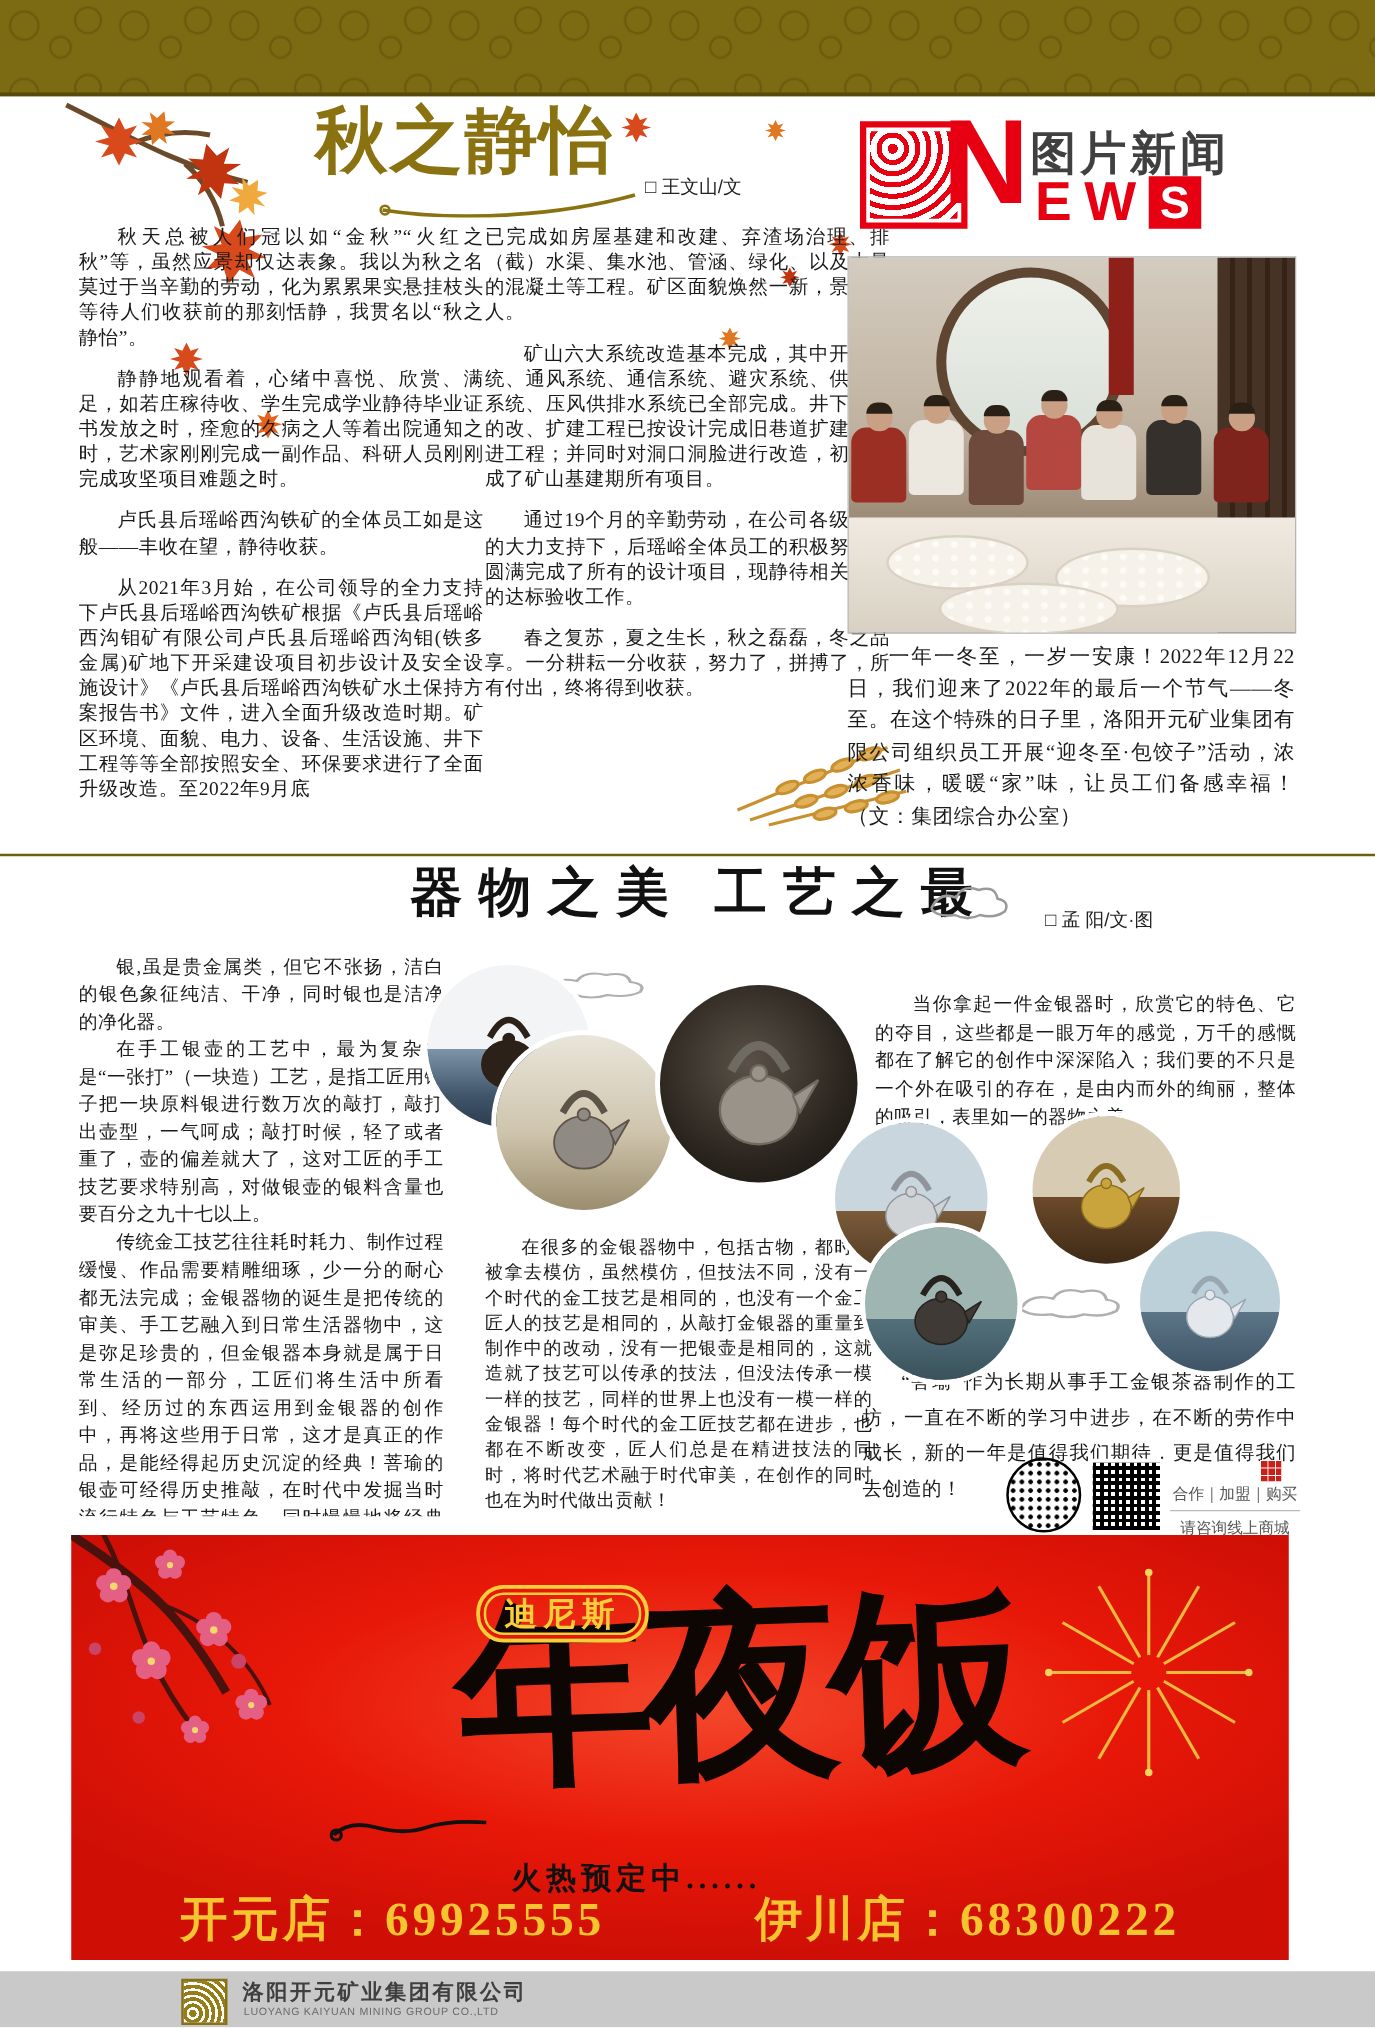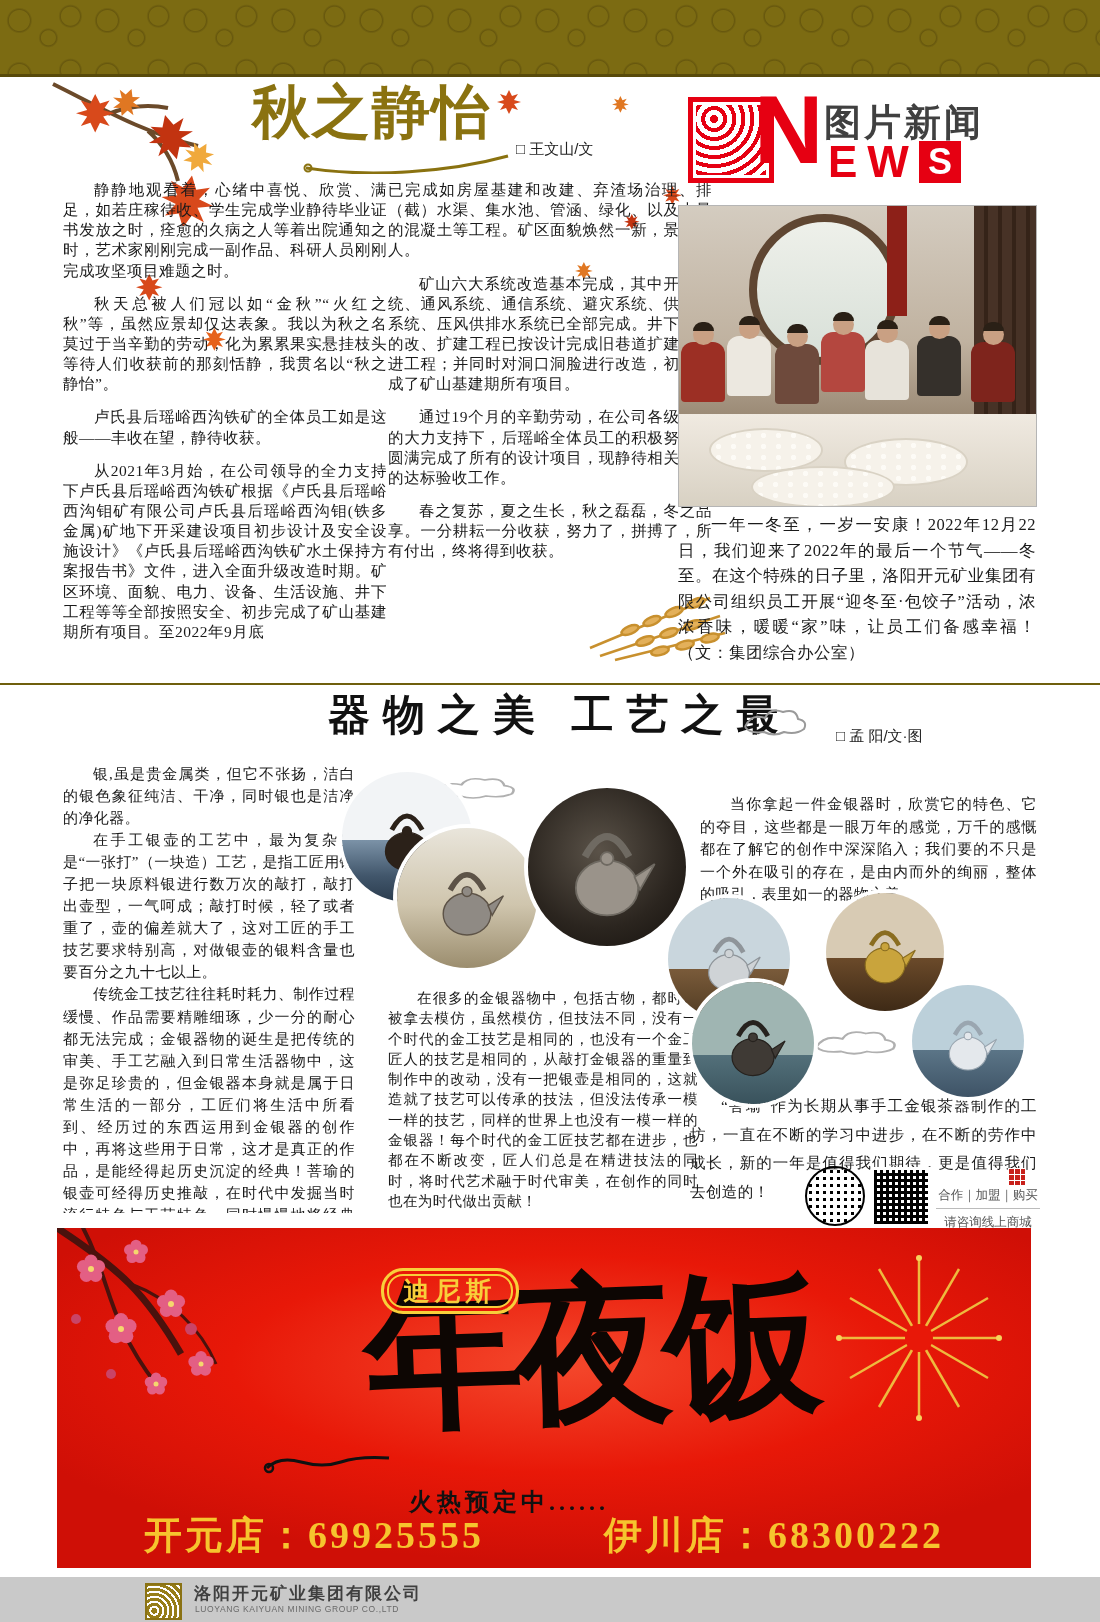--- a/index.html
+++ b/index.html
@@ -179,24 +179,24 @@
     </svg>
 
   <div class="abs autumn-title">秋之静怡</div>
   <svg class="abs" style="left:300px;top:148px" width="215" height="26">
     <path d="M6,20 C70,30 150,24 208,8" stroke="#8a7210" stroke-width="3" fill="none"></path>
     <circle cx="8" cy="20" r="3.5" fill="none" stroke="#8a7210" stroke-width="2"></circle>
   </svg>
   <div class="abs autumn-author">□ 王文山/文</div>
 
   <div class="abs a-col a-col1">
+    <p>秋天总被人们冠以如“金秋”“火红之秋”等，虽然应景却仅达表象。我以为秋之名莫过于当辛勤的劳动，化为累累果实悬挂枝头等待人们收获前的那刻恬静，我贯名以“秋之静怡”。</p>
     <p>静静地观看着，心绪中喜悦、欣赏、满足，如若庄稼待收、学生完成学业静待毕业证书发放之时，痊愈的久病之人等着出院通知之时，艺术家刚刚完成一副作品、科研人员刚刚完成攻坚项目难题之时。</p>
-    <p>秋天总被人们冠以如“金秋”“火红之秋”等，虽然应景却仅达表象。我以为秋之名莫过于当辛勤的劳动，化为累累果实悬挂枝头等待人们收获前的那刻恬静，我贯名以“秋之静怡”。</p>
     <p>卢氏县后瑶峪西沟铁矿的全体员工如是这般——丰收在望，静待收获。</p>
-    <p>从2021年3月始，在公司领导的全力支持下卢氏县后瑶峪西沟铁矿根据《卢氏县后瑶峪西沟钼矿有限公司卢氏县后瑶峪西沟钼(铁多金属)矿地下开采建设项目初步设计及安全设施设计》《卢氏县后瑶峪西沟铁矿水土保持方案报告书》文件，进入全面升级改造时期。矿区环境、面貌、电力、设备、生活设施、井下工程等等全部按照安全、初步完成了矿山基建期所有项目。至2022年9月底</p>
+    <p>从2021年3月始，在公司领导的全力支持下卢氏县后瑶峪西沟铁矿根据《卢氏县后瑶峪西沟钼矿有限公司卢氏县后瑶峪西沟钼(铁多金属)矿地下开采建设项目初步设计及安全设施设计》《卢氏县后瑶峪西沟铁矿水土保持方案报告书》文件，进入全面升级改造时期。矿区环境、面貌、电力、设备、生活设施、井下工程等等全部按照安全、环保要求进行了全面升级改造。至2022年9月底</p>
   </div>
   <div class="abs a-col a-col2">
     <p class="cont">已完成如房屋基建和改建、弃渣场治理、排（截）水渠、集水池、管涵、绿化、以及大量的混凝土等工程。矿区面貌焕然一新，景色怡人。</p>
     <p>矿山六大系统改造基本完成，其中开拓系统、通风系统、通信系统、避灾系统、供配电系统、压风供排水系统已全部完成。井下投入的改、扩建工程已按设计完成旧巷道扩建和掘进工程；并同时对洞口洞脸进行改造，初步完成了矿山基建期所有项目。</p>
     <p>通过19个月的辛勤劳动，在公司各级领导的大力支持下，后瑶峪全体员工的积极努力下圆满完成了所有的设计项目，现静待相关单位的达标验收工作。</p>
     <p>春之复苏，夏之生长，秋之磊磊，冬之品享。一分耕耘一分收获，努力了，拼搏了，所有付出，终将得到收获。</p>
   </div>
 
   <svg class="abs" style="left:570px;top:538px" width="165" height="125">
     <g stroke="#c8902e" stroke-width="2.5" fill="#e3b05a">

